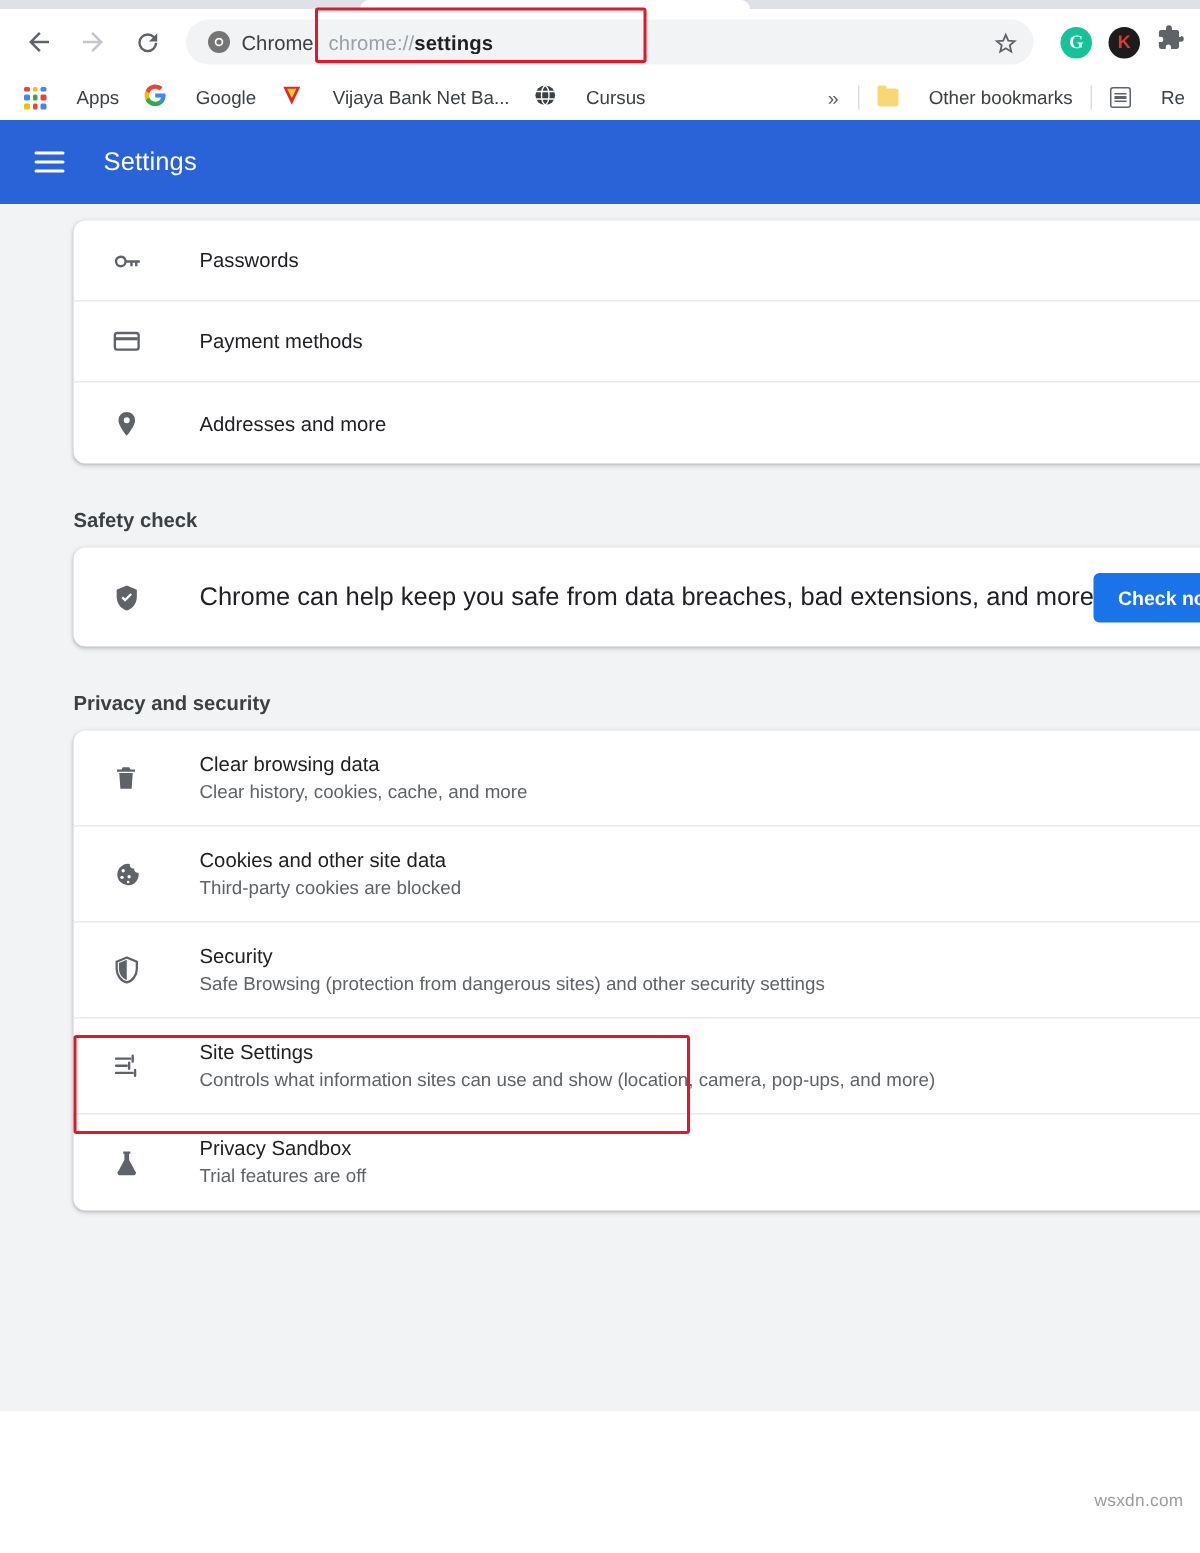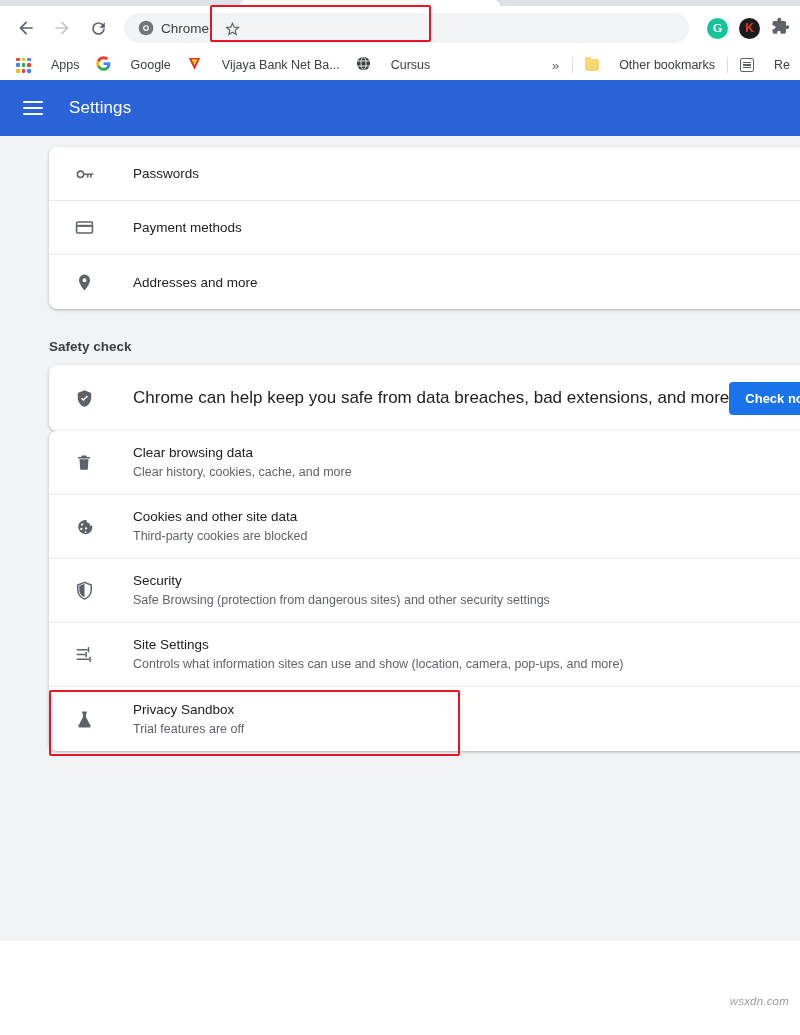--- a/index.html
+++ b/index.html
@@ -149,21 +149,21 @@
     background: #1a73e8; color: #ffffff; font-size: 13px; font-weight: 700;
     border: none; border-radius: 4px; padding: 9px 16px; white-space: nowrap;
     font-family: "Liberation Sans", sans-serif; cursor: pointer;
   }
 
   .redbox {
     position: absolute; border: 2.5px solid #e8142a; border-radius: 2px;
     pointer-events: none; left: 49px; top: 0; width: 411px; height: 66px;
   }
 
-  .bottom-white { height: 75px; background: #ffffff; position: relative; font-style: italic; }
+  .bottom-white { height: 75px; background: #ffffff; position: relative; }
   .watermark {
     position: absolute; right: 11px; bottom: 9px;
     font-size: 11.5px; color: #9b9b9b; letter-spacing: .2px;
   }
 </style>
 </head>
 <body>
 
 <div class="browser">
 
@@ -191,20 +191,21 @@
     <div class="omnibox-wrap">
       <div class="omnibox">
         <span class="chrome-badge">
           <svg width="16" height="16" viewBox="0 0 24 24">
             <circle cx="12" cy="12" r="11" fill="#757575"></circle>
             <circle cx="12" cy="12" r="4.3" fill="#ffffff"></circle>
             <circle cx="12" cy="12" r="2.6" fill="#757575"></circle>
           </svg>
           <span class="label">Chrome</span>
         </span>
+        <span class="url-field"><span>chrome://</span><b>settings</b></span>
         <span class="star-btn">
           <svg width="17" height="17" viewBox="0 0 24 24">
               <path d="M12 17.27l5.18 3.13-1.37-5.89 4.57-3.96-6.02-.51L12 4.5 9.64 10.04l-6.02.51 4.57 3.96-1.37 5.89L12 17.27z" fill="none" stroke="#5f6368" stroke-width="1.7"></path>
             </svg>
         </span>
       </div>
       <div class="url-highlight"></div>
     </div>
 
     <div class="ext-icons">
@@ -348,20 +349,21 @@
           <svg width="19" height="19" viewBox="0 0 24 24">
               <path d="M12 1.7L3.5 5.2v6c0 5.4 3.6 10.3 8.5 11.5 4.9-1.2 8.5-6.1 8.5-11.5v-6L12 1.7z" fill="#5f6368"></path>
               <path d="M10.6 15.3l-3-3 1.3-1.3 1.7 1.7 4.5-4.5 1.3 1.3-5.8 5.8z" fill="#ffffff"></path>
             </svg>
         </span>
         <span class="safety-text">Chrome can help keep you safe from data breaches, bad extensions, and more</span>
         <button class="check-now">Check now</button>
       </div>
     </div>
 
+    <div class="section-title">Privacy and security</div>
     <div class="card" style="position:relative;">
 
       <div class="row tall">
         <span class="row-icon">
           <svg width="18" height="18" viewBox="0 0 24 24">
               <path d="M9 2h6l1 2h4v2H4V4h4l1-2zM6 7h12l-1 14H7L6 7z" fill="#5f6368"></path>
             </svg>
         </span>
         <span class="row-text">
           <span class="row-title">Clear browsing data</span><br>

